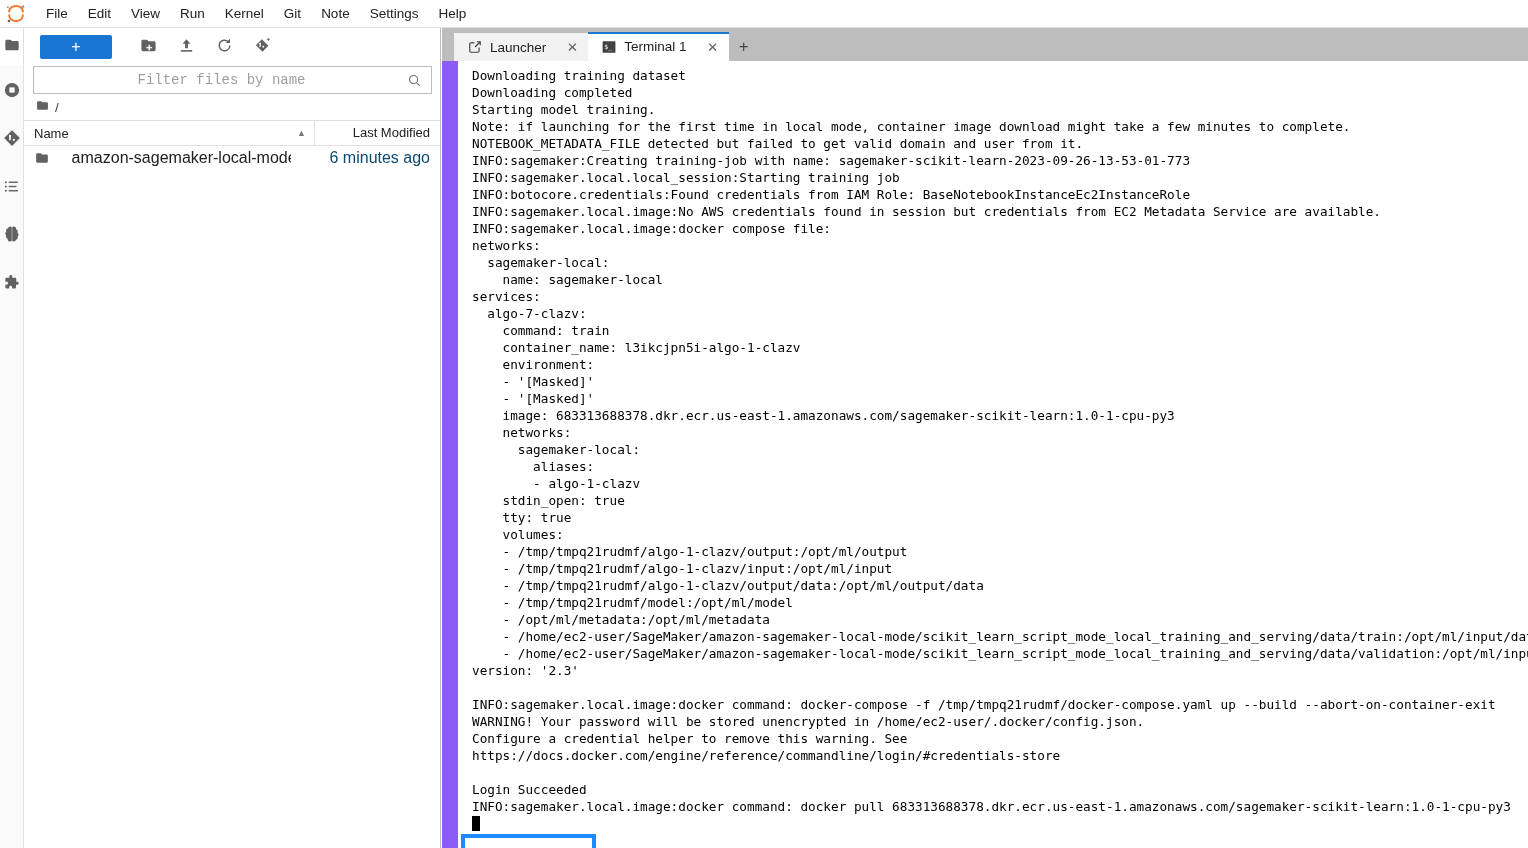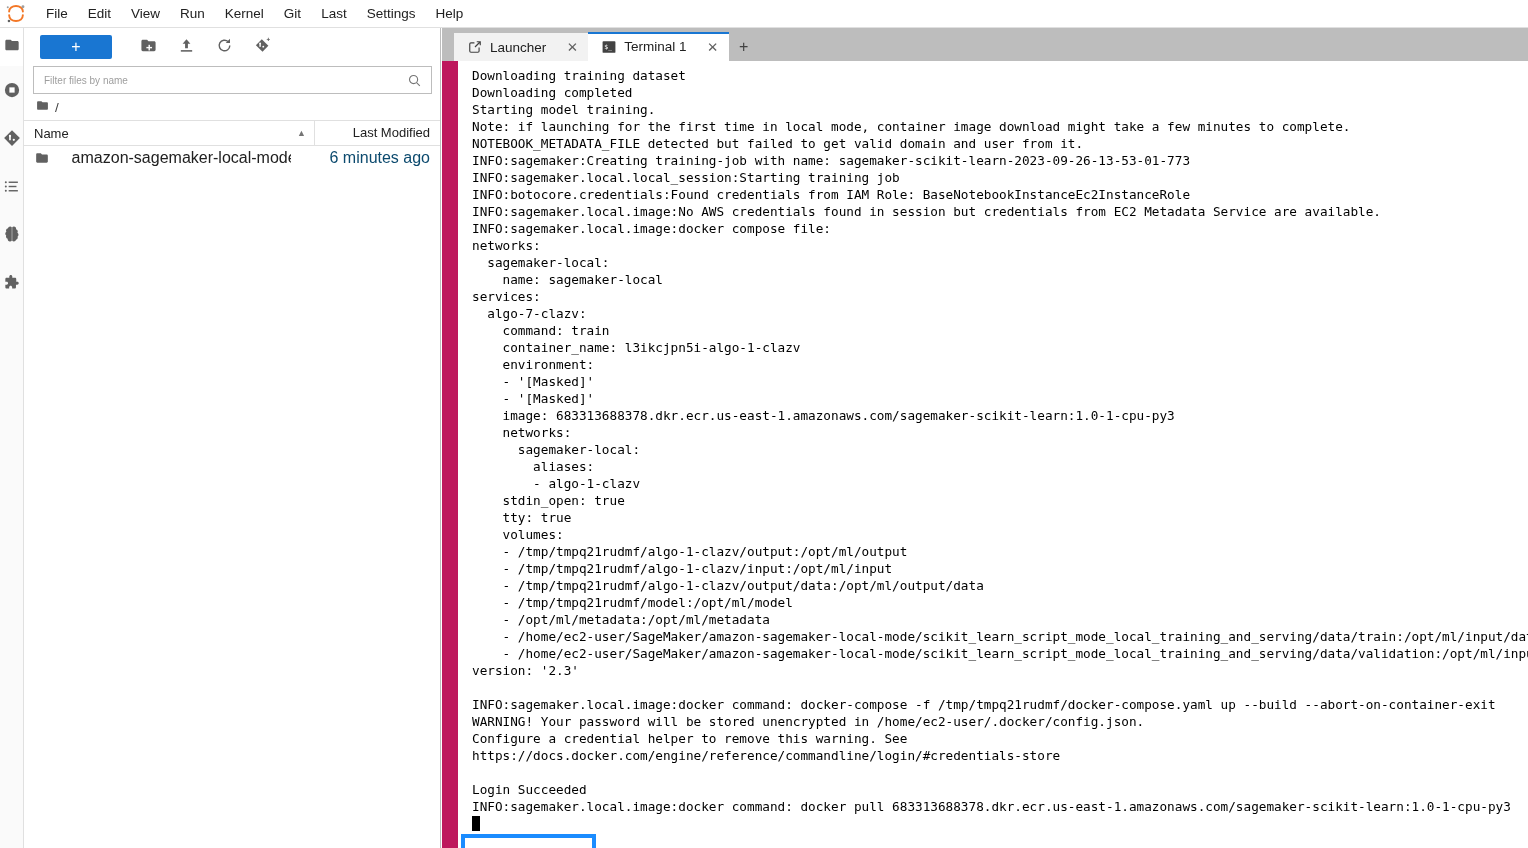--- a/index.html
+++ b/index.html
@@ -69,22 +69,22 @@
   }
   .fb-tool:first-of-type { margin-left: 22px; }
 
   .fb-filterwrap { padding: 0 8px 0 9px; flex: 0 0 auto; }
   .fb-filter {
     position: relative; height: 28px; border: 1px solid #bdbdbd; background: #fff;
     display: flex; align-items: center;
   }
   .fb-filter input {
     border: none; outline: none; flex: 1 1 auto;
-    font-family: Liberation Sans, sans-serif; font-size: 10px; color: #212121;
-    padding: 0 8px 0 10px; background: transparent; height: 26px;
+    font-family: Liberation Mono, monospace; font-size: 14px; color: #212121;
+    padding: 0 8px 0 10px; background: transparent; height: 26px; text-align: center;
   }
   .fb-filter input::placeholder { color: #9e9e9e; }
   .fb-filter .srch { padding-right: 9px; display: flex; align-items: center; cursor: pointer; }
 
   .fb-breadcrumb {
     height: 26px; display: flex; align-items: center; padding-left: 12px;
     font-size: 13.5px; color: #424242; flex: 0 0 auto;
   }
   .fb-breadcrumb .crumb-sep { margin-left: 6px; color: #424242; font-size: 13.5px; }
 
@@ -109,21 +109,21 @@
     height: 24px; display: flex; align-items: center; font-size: 16px;
     color: #212121; cursor: pointer; gap: 17px;
   }
   .fb-row .ficon { width: 26px; display: flex; align-items: center; justify-content: center; padding-left: 10px;}
   .fb-row .fname { flex: 1 1 auto; padding-left: 5px; white-space: nowrap; overflow: hidden; }
   .fb-row .fmod { width: 135px; padding-right: 10px; text-align: right; color: #0c4a6e; }
 
   
   .dock {
     position: absolute; left: 442px; top: 28px; width: 1086px; height: 820px;
-    background: #be185d;
+    background: #8b5cf6;
   }
   .tabbar {
     height: 33px; background: #bdbdbd; display: flex; align-items: flex-end;
     padding-left: 12px; position: relative;
   }
   .tab {
     height: 28px; display: flex; align-items: center; padding: 0 8px 0 12px;
     font-size: 13.5px; color: #212121; cursor: pointer; min-width: 80px;
     position: relative;
   }
@@ -181,21 +181,21 @@
         <circle cx="3.0" cy="4.7" r="1.1" fill="#9E9E9E"></circle>
       </svg>
     </div>
     <div class="menu-items">
       <div class="menu-item">File</div>
       <div class="menu-item">Edit</div>
       <div class="menu-item">View</div>
       <div class="menu-item">Run</div>
       <div class="menu-item">Kernel</div>
       <div class="menu-item">Git</div>
-      <div class="menu-item">Last</div>
+      <div class="menu-item">Note</div>
       <div class="menu-item">Settings</div>
       <div class="menu-item">Help</div>
     </div>
   </div>
 
   <div class="activitybar">
     <div class="ab-top">
       <span>
         <svg width="16" height="16" viewBox="0 0 24 24">
             <path fill="#616161" d="M10 4H4c-1.1 0-2 .9-2 2v12c0 1.1.9 2 2 2h16c1.1 0 2-.9 2-2V8c0-1.1-.9-2-2-2h-8l-2-2z"></path>

